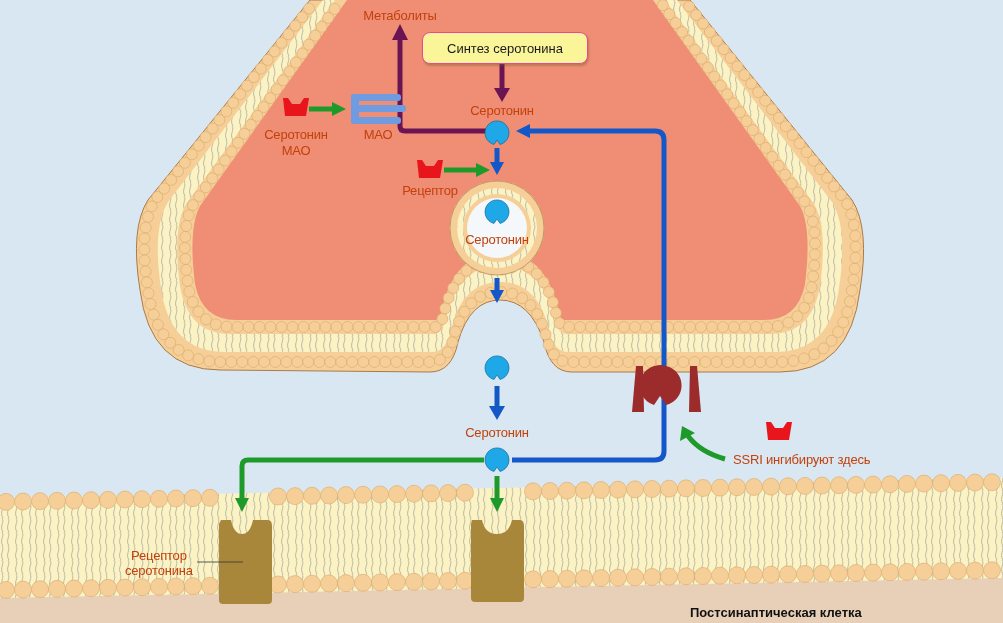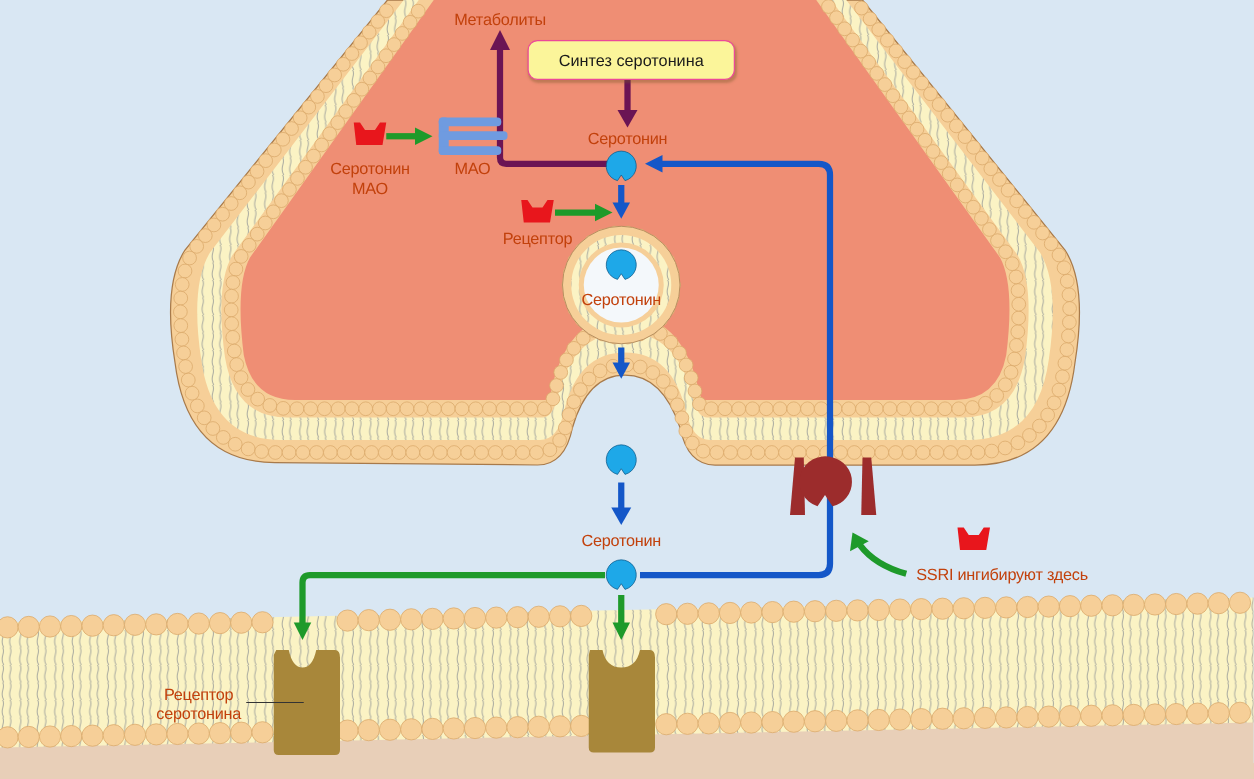--- a/index.html
+++ b/index.html
@@ -568,13 +568,14 @@
     <div>МАО</div>
   </div>
   <div class="lbl center" style="left:430px; top:183px;">Рецептор</div>
   <div class="lbl center" style="left:497px; top:232px;">Серотонин</div>
   <div class="lbl center" style="left:497px; top:425px;">Серотонин</div>
   <div class="lbl" style="left:733px; top:452px;text-align:right;">SSRI ингибируют здесь</div>
   <div class="lbl" style="left:125px; top:548px; line-height:15px; text-align:center;">
     <div>Рецептор</div>
     <div>серотонина</div>
   </div>
+  <div class="post-label">Постсинаптическая клетка</div>
 </div>
 
 </body></html>

